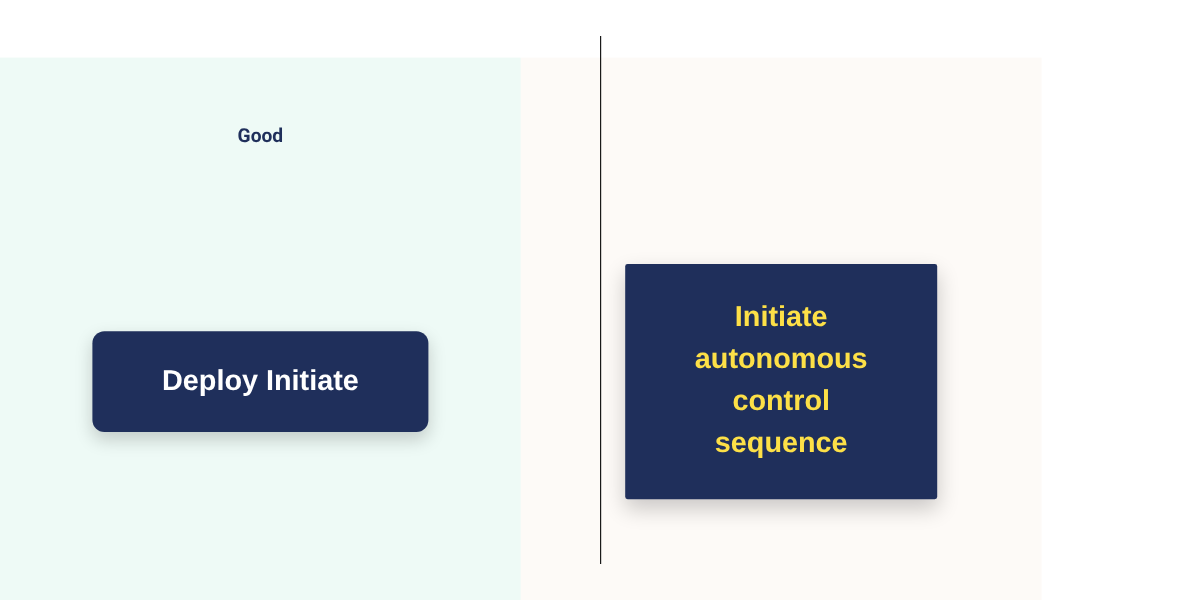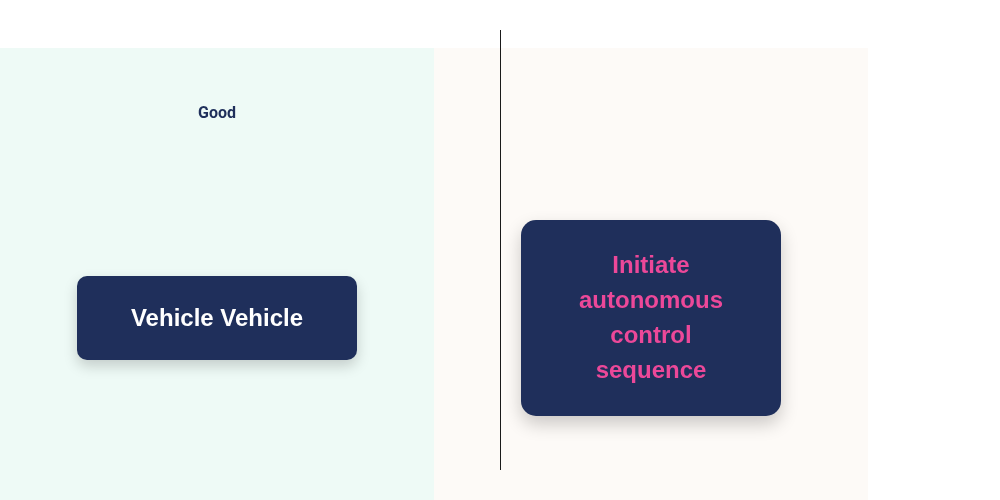--- a/index.html
+++ b/index.html
@@ -58,42 +58,42 @@
     border-radius: 10px;
     border: none;
     min-width: 280px;
     text-align: center;
     box-shadow: 0 6px 14px rgba(0,0,0,0.18);
     cursor: pointer;
     margin-top: 40px;
   }
   .btn-bad {
     background: #1f2f5b;
-    color: #ec4899;
+    color: #fde047;
     font-size: 24px;
     font-weight: 700;
     line-height: 1.45;
     padding: 28px 32px;
-    border-radius: 15px;
+    border-radius: 2px;
     border: none;
     width: 260px;
     text-align: center;
     box-shadow: 0 8px 18px rgba(0,0,0,0.20);
     cursor: pointer;
     margin-top: 40px;
     white-space: pre-line;
   }
 </style>
 </head>
 <body>
 
 <div class="panel panel-left">
   <div class="panel-label">Good</div>
   <div class="btn-area">
-    <button class="btn-good">Vehicle Vehicle</button>
+    <button class="btn-good">Deploy Initiate</button>
   </div>
 </div>
 
 <div class="divider"></div>
 
 <div class="panel panel-right">
   <div class="btn-area">
     <button class="btn-bad">Initiate
 autonomous
 control

